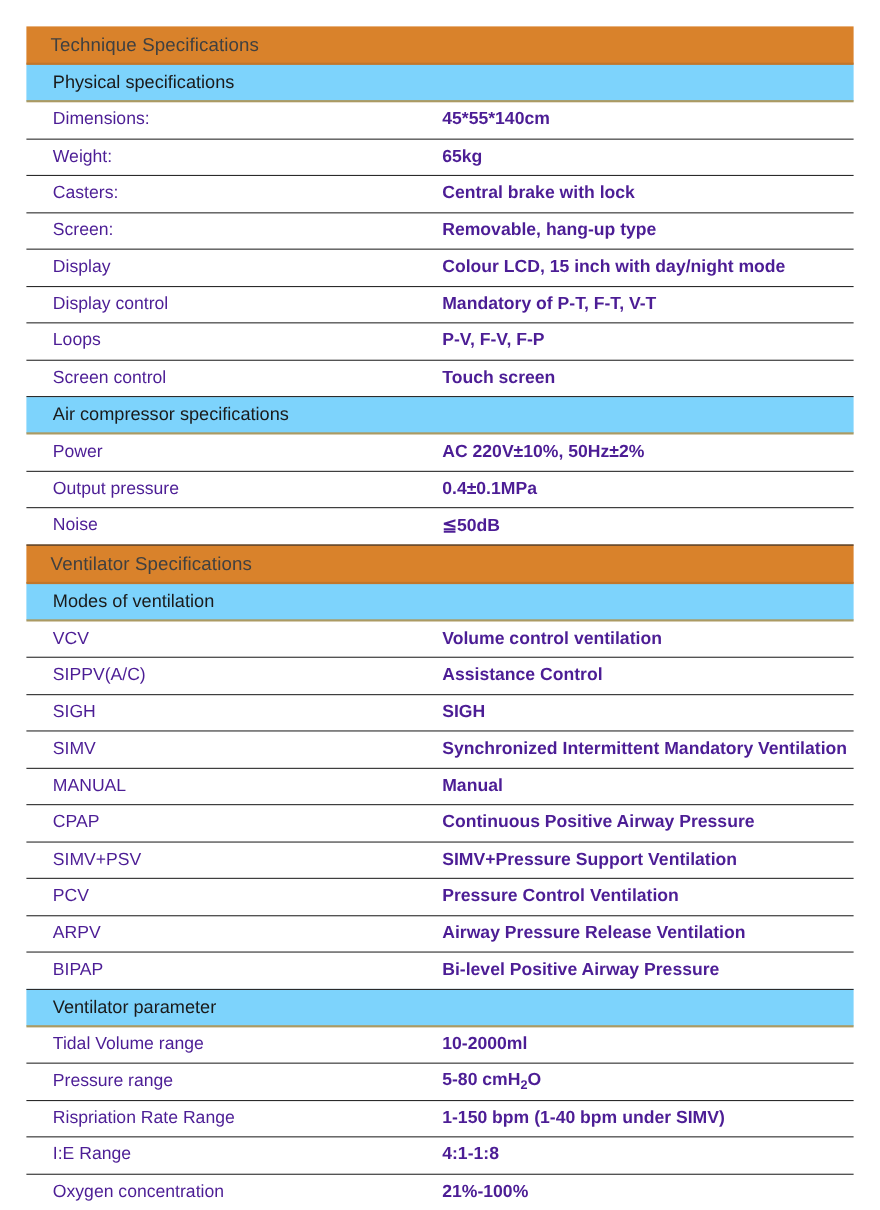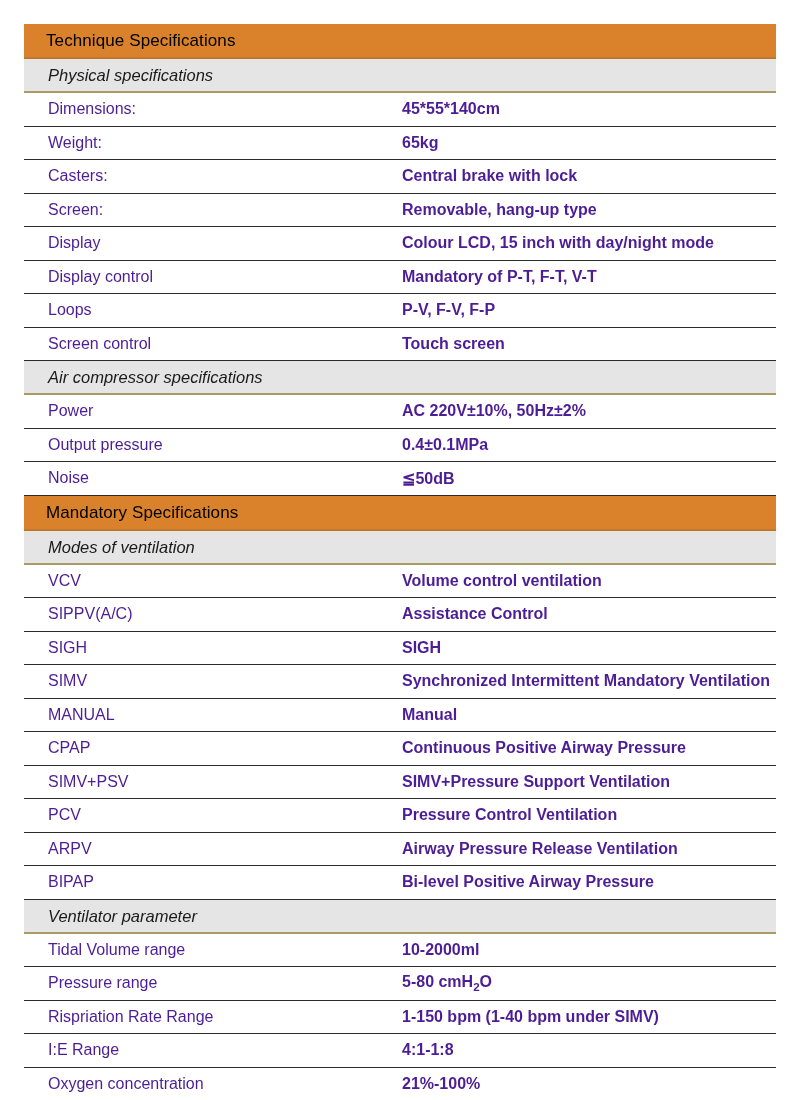--- a/index.html
+++ b/index.html
@@ -29,39 +29,38 @@
   }
 
   .spec-table td {
     padding: 0;
     vertical-align: middle;
   }
 
   
   tr.section-major > td {
     background: #d9822b;
-    color: #000000;
+    color: #404040;
     font-size: 17px;
     height: 33px;
     line-height: 33px;
     padding-left: 22px;
     letter-spacing: 0.1px;
     border-bottom: 2px solid #c2762a;
   }
 
   
   tr.section-minor > td {
-    background: #e5e5e5;
+    background: #7dd3fc;
     color: #1a1a1a;
     font-size: 16.5px;
     height: 32px;
     line-height: 32px;
     padding-left: 24px;
     border-bottom: 2px solid #ab9a63;
-    font-style: italic;
   }
 
   
   tr.spec-row > td {
     height: 32.5px;
     font-size: 16px;
     color: #4c1d95;
     border-bottom: 1.6px solid #2b2b2b;
     background: #ffffff;
   }
@@ -132,21 +131,21 @@
         </tr>
         <tr class="spec-row">
           <td class="cell-label">Output pressure</td>
           <td class="cell-value">0.4±0.1MPa</td>
         </tr>
         <tr class="spec-row">
           <td class="cell-label">Noise</td>
           <td class="cell-value">≦50dB</td>
         </tr>
         <tr class="section-major">
-          <td colspan="2">Mandatory Specifications</td>
+          <td colspan="2">Ventilator Specifications</td>
         </tr>
         <tr class="section-minor">
           <td colspan="2">Modes of ventilation</td>
         </tr>
         <tr class="spec-row">
           <td class="cell-label">VCV</td>
           <td class="cell-value">Volume control ventilation</td>
         </tr>
         <tr class="spec-row">
           <td class="cell-label">SIPPV(A/C)</td>

